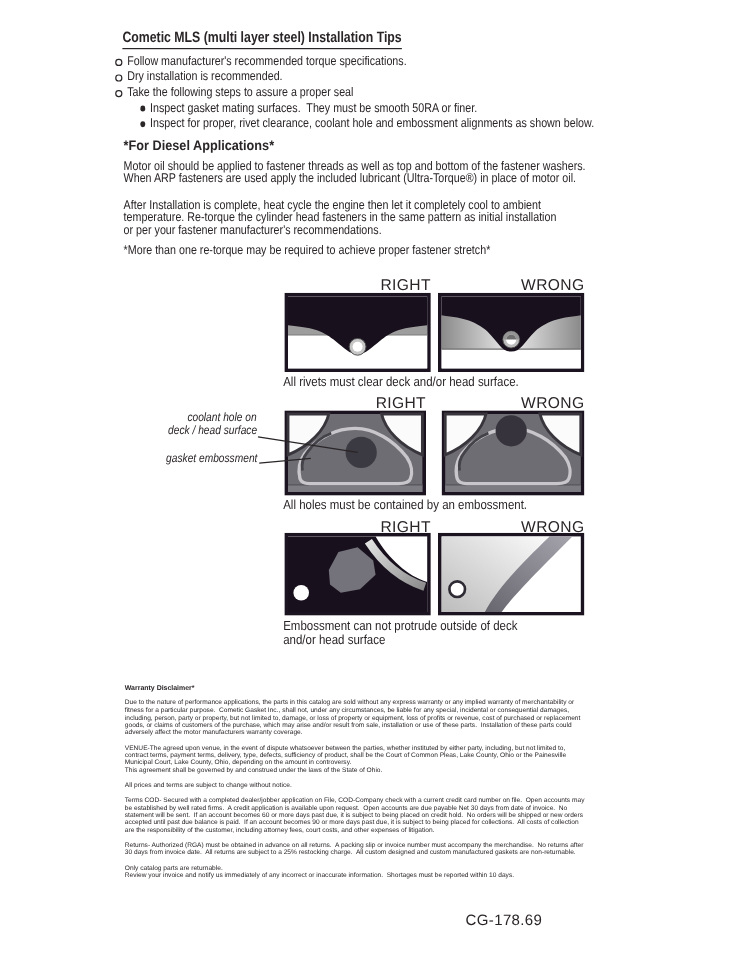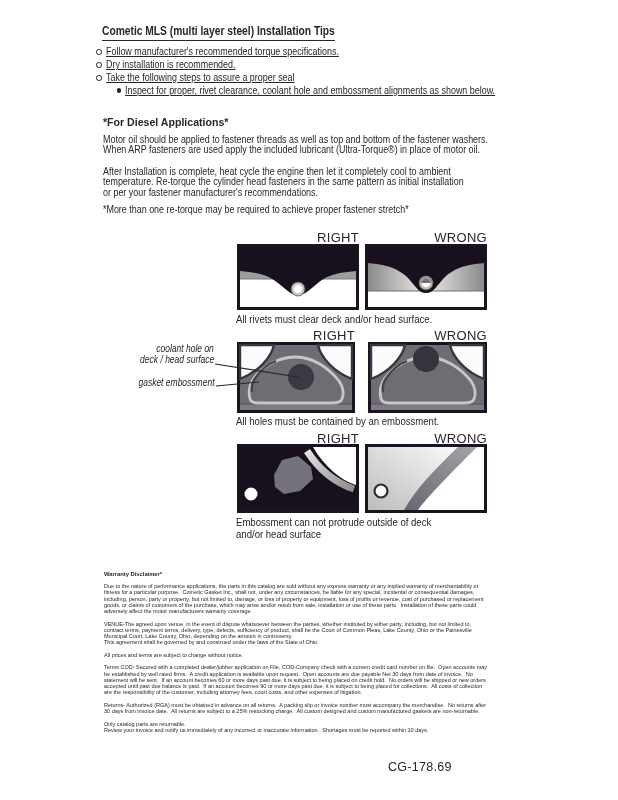--- a/index.html
+++ b/index.html
@@ -16,21 +16,21 @@
   .sq87{transform:scaleX(.87);}
   .sq92{transform:scaleX(.92);}
   .sqr85{display:inline-block;transform:scaleX(.85);transform-origin:100% 0;white-space:pre;}
 
   .title{
     position:absolute;left:102px;top:24px;margin:0;
     font-size:12.5px;font-weight:bold;
   }
   .title .sq{border-bottom:1.3px solid #2a2527;padding-bottom:1.5px;}
 
-  .tips{position:absolute;left:96px;top:45px;font-size:10.5px;text-decoration:underline;}
+  .tips{position:absolute;left:96px;top:45px;font-size:10.5px;}
   .tip-row{display:flex;align-items:flex-start;height:13px;}
   .tip-row.sub{margin-left:21px;}
   .mk{flex:0 0 auto;margin:4px 4px 0 0;}
   .mk-circle{width:3.6px;height:3.6px;border:1px solid #2a2527;border-radius:50%;}
   .mk-dot{width:4.2px;height:4.2px;background:#2a2527;border-radius:50%;margin-top:4.4px;}
 
   .diesel-h{position:absolute;left:103px;top:116px;font-size:11.5px;font-weight:bold;}
   .para{position:absolute;left:103px;font-size:10.5px;line-height:10.4px;}
   .p1{top:134px;} .p2{top:166px;} .p3{top:204px;}
 
@@ -62,20 +62,24 @@
       <span class="mk mk-circle"></span>
       <span class="sq sq85">Follow manufacturer's recommended torque specifications.</span>
     </div>
     <div class="tip-row">
       <span class="mk mk-circle"></span>
       <span class="sq sq85">Dry installation is recommended.</span>
     </div>
     <div class="tip-row">
       <span class="mk mk-circle"></span>
       <span class="sq sq85">Take the following steps to assure a proper seal</span>
+    </div>
+    <div class="tip-row sub">
+      <span class="mk mk-dot"></span>
+      <span class="sq sq85">Inspect gasket mating surfaces.  They must be smooth 50RA or finer.</span>
     </div>
     <div class="tip-row sub">
       <span class="mk mk-dot"></span>
       <span class="sq sq85">Inspect for proper, rivet clearance, coolant hole and embossment alignments as shown below.</span>
     </div>
   </div>
 
   <div class="diesel-h"><span class="sq sq92">*For Diesel Applications*</span></div>
 
   <div class="para p1">

